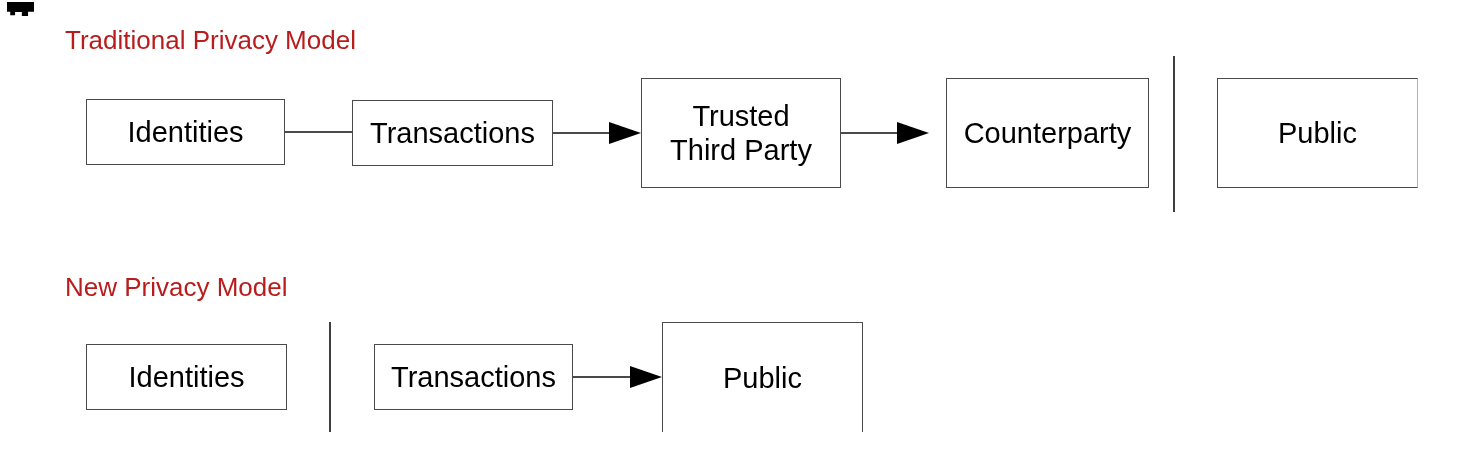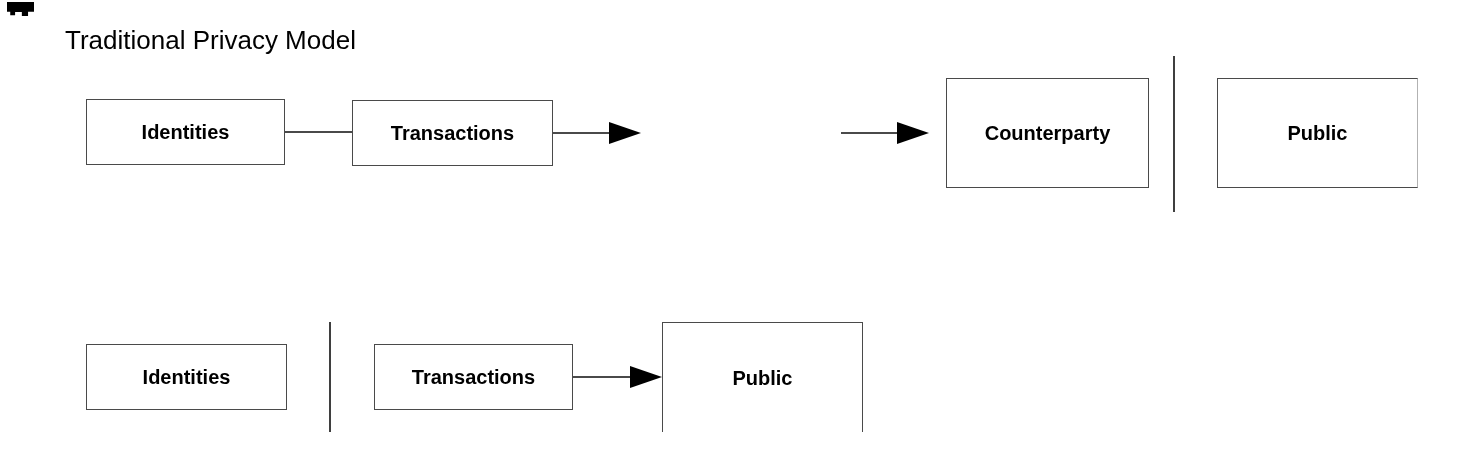--- a/index.html
+++ b/index.html
@@ -1,27 +1,27 @@
 <!DOCTYPE html>
 <html><head>
 <meta charset="utf-8">
 <style>
   html,body{margin:0;padding:0;background:#ffffff;}
   .stage{
     position:relative;width:1482px;height:470px;background:#ffffff;overflow:hidden;
     font-family:"Liberation Sans","DejaVu Sans",sans-serif;color:#000000;
   }
   .dtitle{
-    position:absolute;font-size:26px;line-height:26px;color:#000000;white-space:nowrap;
+    position:absolute;font-size:26px;line-height:26px;color:#b91c1c;white-space:nowrap;
   }
   .box{
     position:absolute;box-sizing:border-box;background:#ffffff;
     border:1.5px solid #4a4a4a;
     display:flex;flex-direction:column;align-items:center;justify-content:center;
-    text-align:center;font-size:20px;line-height:34px;color:#000000;font-weight:bold;
+    text-align:center;font-size:29px;line-height:34px;color:#000000;
   }
   .box--clipped-bottom{border-bottom:none;}
   .box--light-right{border-right-color:#b2b2b2;}
   .hline{position:absolute;height:1.5px;background:#4a4a4a;}
   .vline{position:absolute;width:2px;background:#3f3f3f;}
   .arrowhead{
     position:absolute;width:0;height:0;
     border-top:11.5px solid transparent;border-bottom:11.5px solid transparent;
     border-left:32px solid #000000;
   }
@@ -45,34 +45,39 @@
 
   <div class="hline" style="left:285px;top:131px;width:67px;"></div>
 
   <div class="box" style="left:352px;top:100px;width:201px;height:66px;">
     <span>Transactions</span>
   </div>
 
   <div class="hline" style="left:553px;top:132px;width:58px;"></div>
   <div class="arrowhead" style="left:609px;top:121.5px;"></div>
 
+  <div class="box" style="left:641px;top:78px;width:200px;height:110px;">
+    <span>Trusted</span>
+    <span>Third Party</span>
+  </div>
 
   <div class="hline" style="left:841px;top:132px;width:58px;"></div>
   <div class="arrowhead" style="left:897px;top:121.5px;"></div>
 
   <div class="box" style="left:929px;top:78px;width:203px;height:110px;margin-left:17px;">
     <span>Counterparty</span>
   </div>
 
   <div class="vline" style="left:1173px;top:56px;height:156px;"></div>
 
   <div class="box box--light-right" style="left:1217px;top:78px;width:201px;height:110px;">
     <span>Public</span>
   </div>
 
+  <div class="dtitle" style="left:65px;top:274px;">New Privacy Model</div>
 
   <div class="box" style="left:86px;top:344px;width:201px;height:66px;">
     <span>Identities</span>
   </div>
 
   <div class="vline" style="left:329px;top:322px;height:110px;"></div>
 
   <div class="box" style="left:374px;top:344px;width:199px;height:66px;">
     <span>Transactions</span>
   </div>

